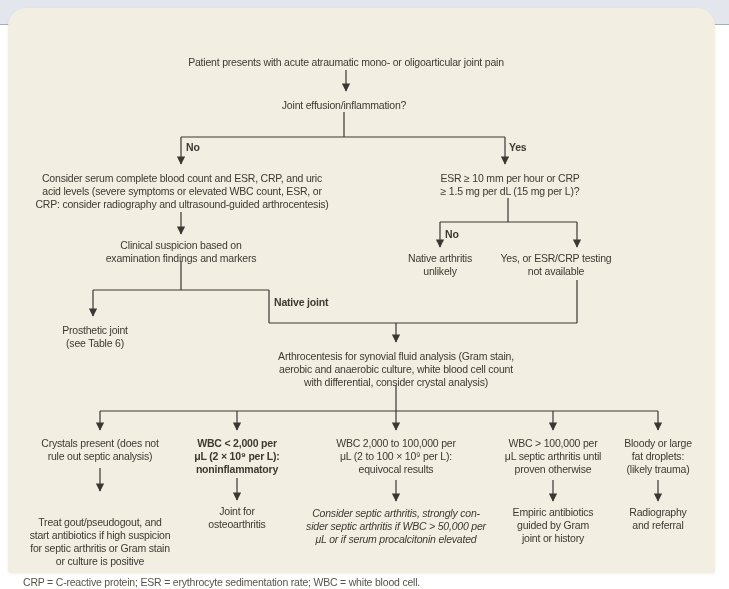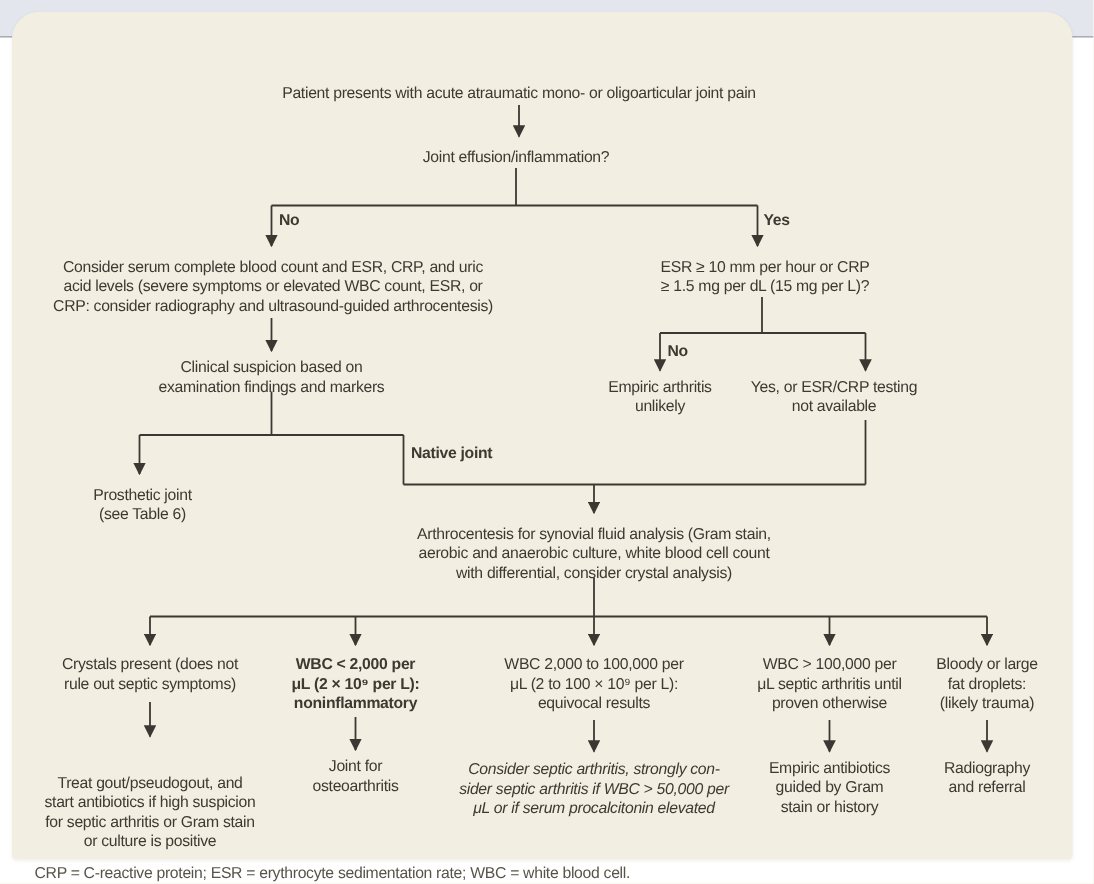--- a/index.html
+++ b/index.html
@@ -84,35 +84,35 @@
 <div class="node" style="left:182px;top:172px;">Consider serum complete blood count and ESR, CRP, and uric
 acid levels (severe symptoms or elevated WBC count, ESR, or
 CRP: consider radiography and ultrasound-guided arthrocentesis)</div>
 <div class="node" style="left:510px;top:172px;">ESR ≥ 10 mm per hour or CRP
 ≥ 1.5 mg per dL (15 mg per L)?</div>
 <div class="node" style="left:181px;top:239px;">Clinical suspicion based on
 examination findings and markers</div>
 
 <div class="edge-label" style="left:445px;top:228px;">No</div>
 
-<div class="node" style="left:440px;top:252px;">Empiric arthritis
+<div class="node" style="left:440px;top:252px;">Native arthritis
 unlikely</div>
 <div class="node" style="left:556px;top:252px;">Yes, or ESR/CRP testing
 not available</div>
 
 <div class="edge-label" style="left:274px;top:296px;">Native joint</div>
 
 <div class="node" style="left:95px;top:324px;">Prosthetic joint
 (see Table 6)</div>
 <div class="node" style="left:396px;top:350px;">Arthrocentesis for synovial fluid analysis (Gram stain,
 aerobic and anaerobic culture, white blood cell count
 with differential, consider crystal analysis)</div>
 
 <div class="node" style="left:100px;top:437px;">Crystals present (does not
-rule out septic symptoms)</div>
+rule out septic analysis)</div>
 <div class="node" style="left:237px;top:437px;font-weight:bold;">WBC &lt; 2,000 per
 μL (2 × 10⁹ per L):
 noninflammatory</div>
 <div class="node" style="left:396px;top:437px;">WBC 2,000 to 100,000 per
 μL (2 to 100 × 10⁹ per L):
 equivocal results</div>
 <div class="node" style="left:553px;top:437px;">WBC &gt; 100,000 per
 μL septic arthritis until
 proven otherwise</div>
 <div class="node" style="left:658px;top:437px;">Bloody or large
@@ -123,17 +123,17 @@
 start antibiotics if high suspicion
 for septic arthritis or Gram stain
 or culture is positive</div>
 <div class="node" style="left:237px;top:505px;">Joint for
 osteoarthritis</div>
 <div class="node" style="left:396px;top:507px;font-style:italic;">Consider septic arthritis, strongly con-
 sider septic arthritis if WBC &gt; 50,000 per
 μL or if serum procalcitonin elevated</div>
 <div class="node" style="left:553px;top:506px;">Empiric antibiotics
 guided by Gram
-stain or history</div>
+joint or history</div>
 <div class="node" style="left:658px;top:506px;">Radiography
 and referral</div>
 
 <div class="footnote" style="left:23px;top:576px;">CRP = C-reactive protein; ESR = erythrocyte sedimentation rate; WBC = white blood cell.</div>
 
 </body></html>

